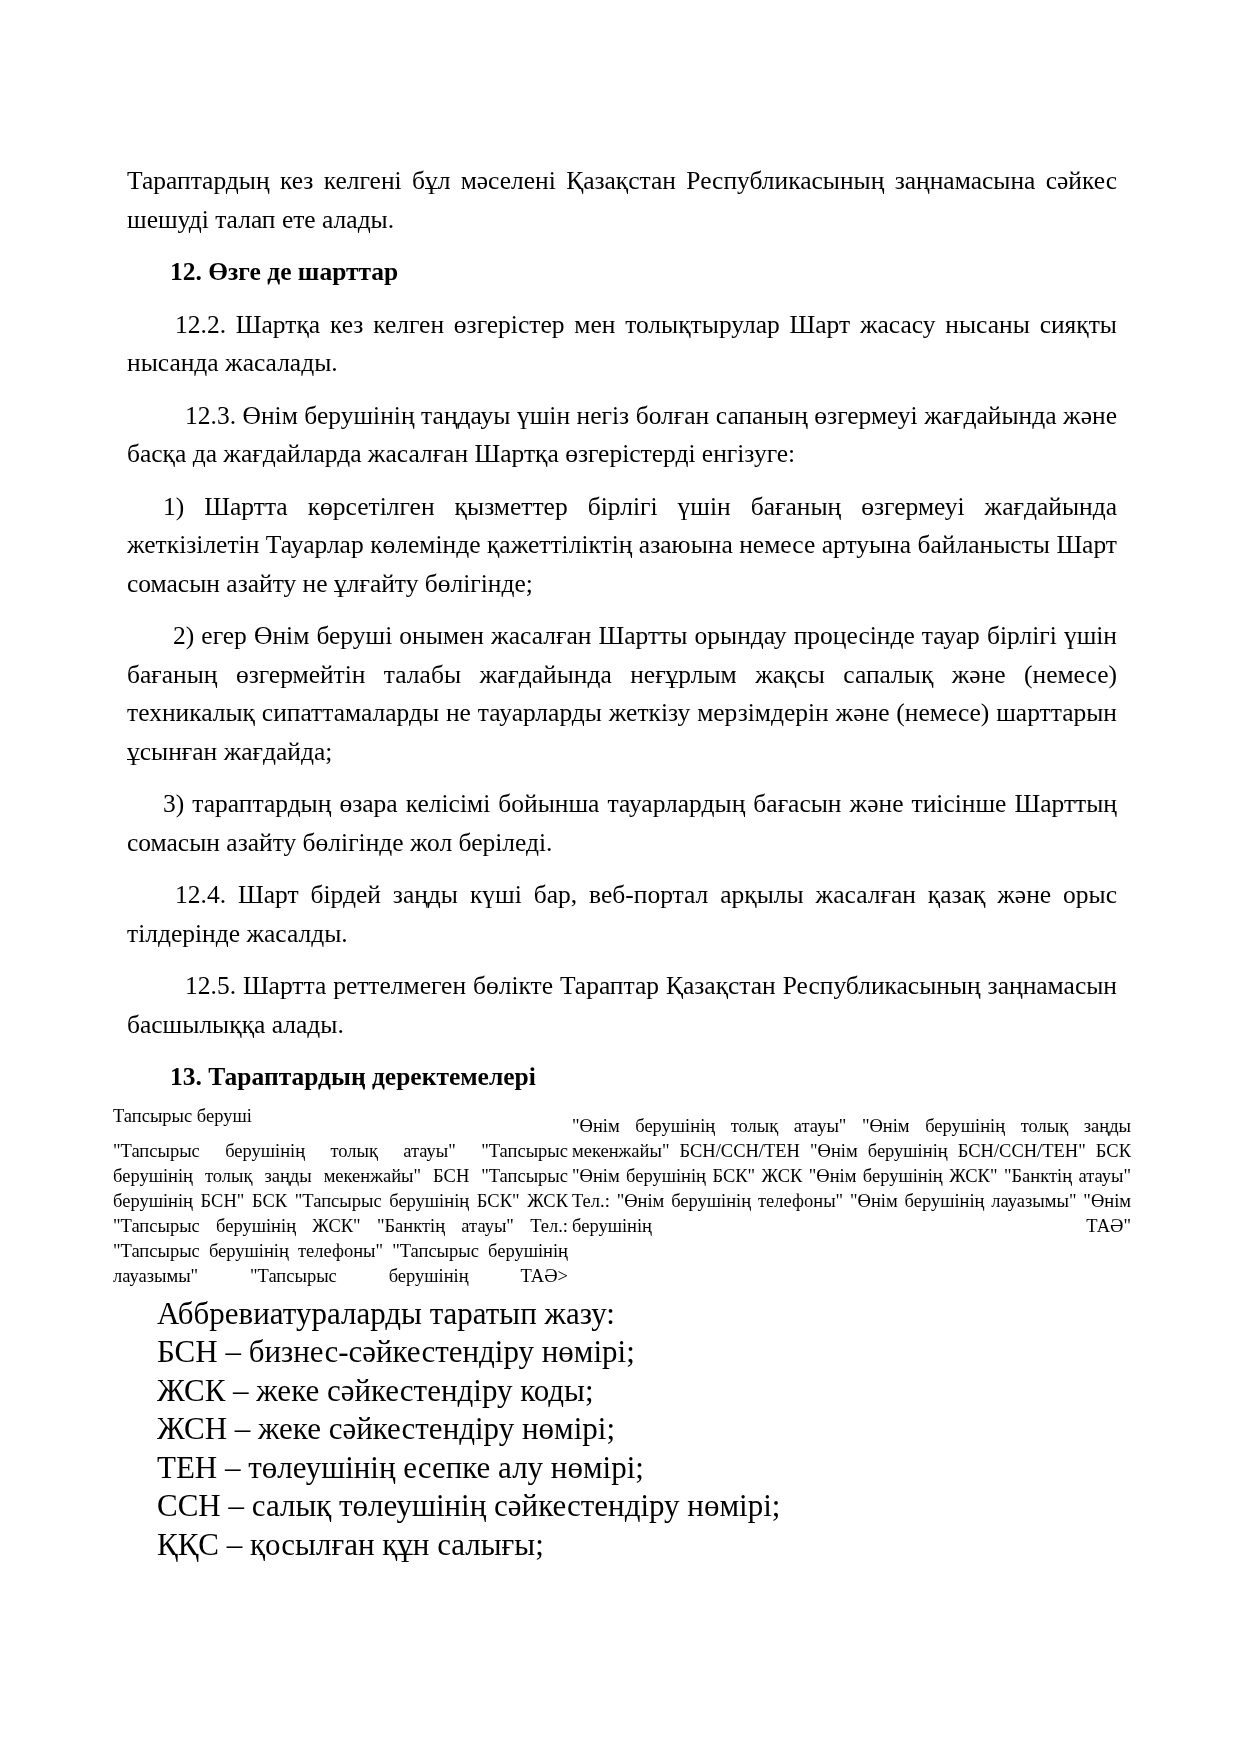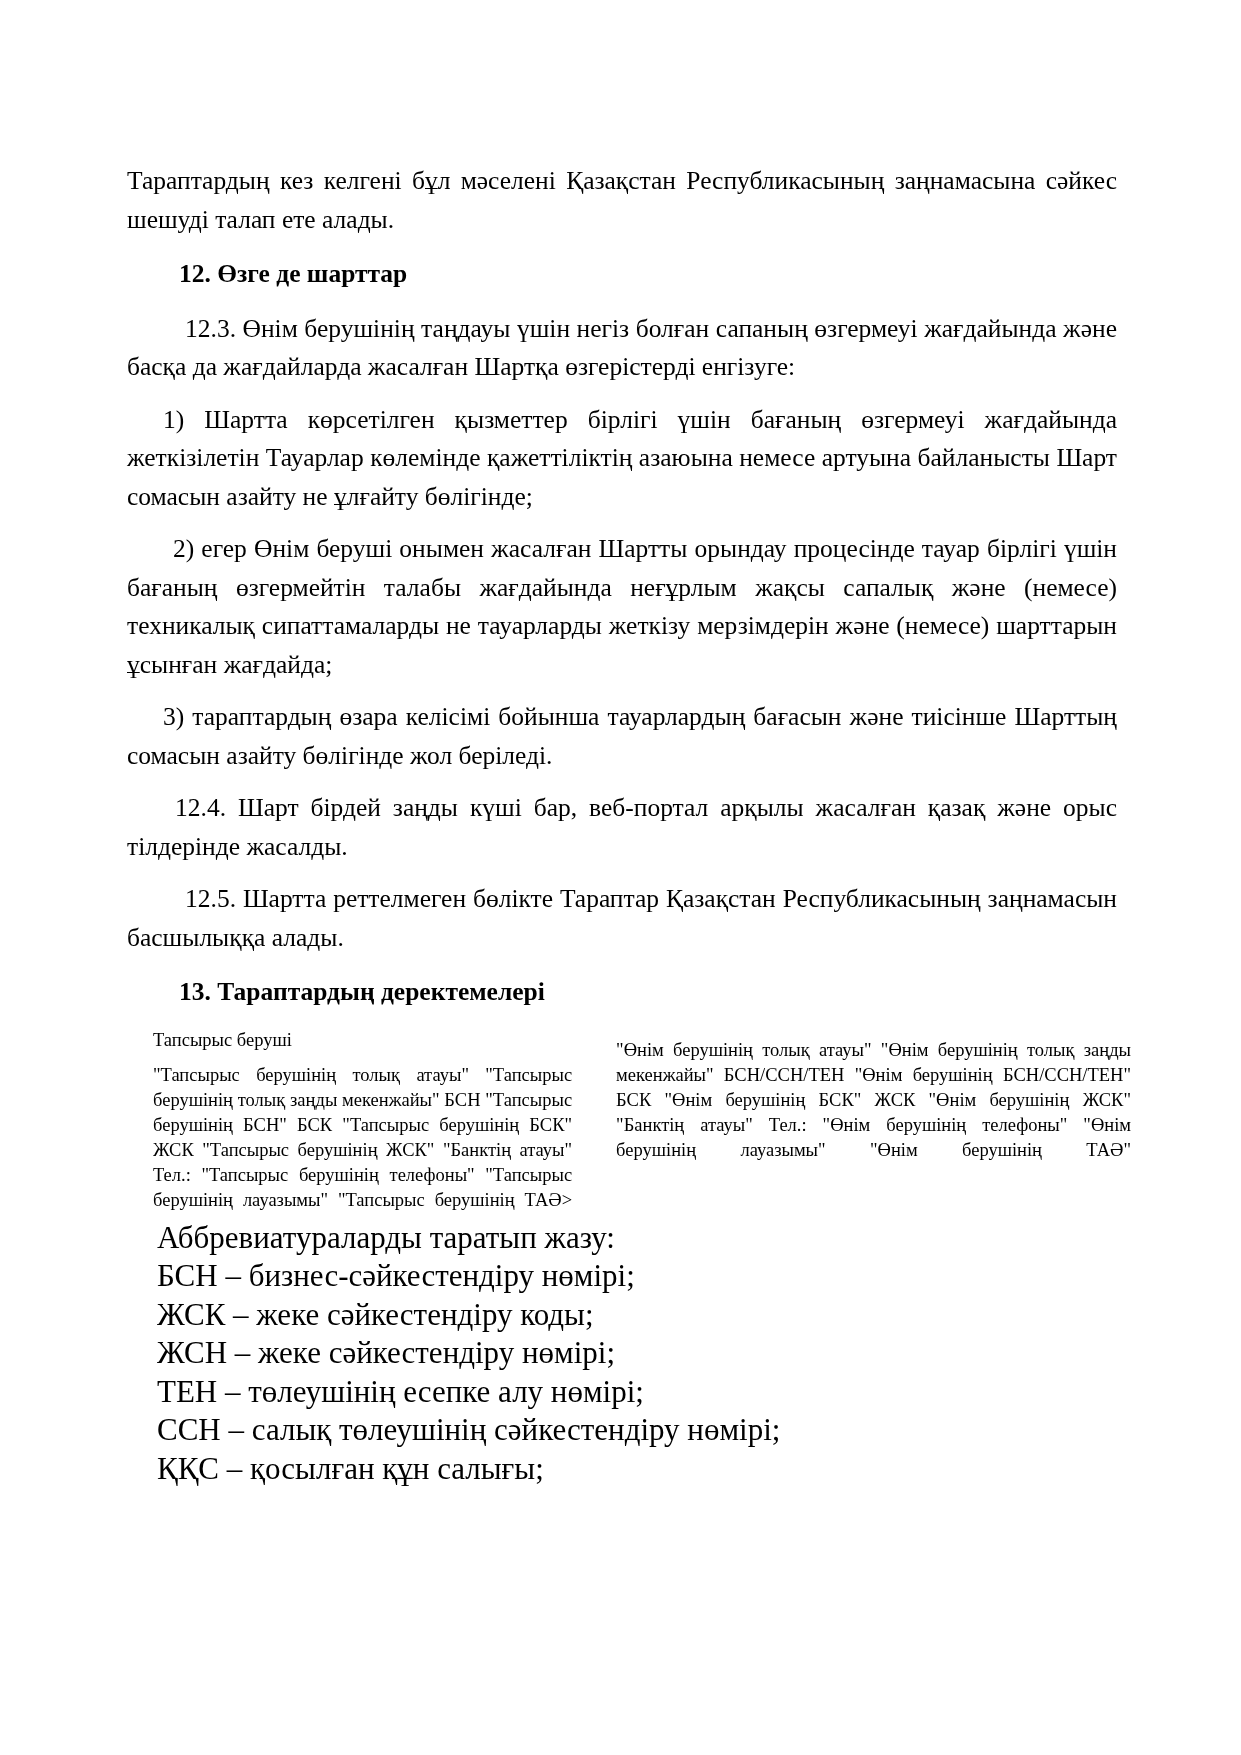--- a/index.html
+++ b/index.html
@@ -5,41 +5,42 @@
   html, body { margin: 0; padding: 0; background: #ffffff; }
   body { width: 1241px; height: 1755px; position: relative; overflow: hidden; color: #000; }
   .page { position: absolute; left: 0; top: 0; width: 1241px; height: 1755px; background: #fff; }
   .doc { position: absolute; left: 113px; top: 148px; width: 1018px;
          font-family: "Liberation Serif", "DejaVu Serif", serif; font-size: 25.5px; line-height: 38.5px; }
   .p { margin: 14px; text-align: justify; text-align-last: left; }
   .ind1 { text-indent: 48px; }
   .ind2 { text-indent: 58px; }
   .ind3 { text-indent: 46px; }
   .ind4 { text-indent: 36px; }
-  .heading { margin: 16px; font-weight: bold; padding-left: 50px; }
+  .heading { margin: 7px; font-weight: bold; padding-left: 50px; }
   .parties { display: flex; width: 1018px; margin-top: 3px;
              font-family: "Liberation Serif", "DejaVu Serif", serif; font-size: 18.5px; line-height: 25px; }
-  .col { box-sizing: border-box; margin-left: 40px; }
+  .col { box-sizing: border-box; }
   .col-left { width: 457px; padding-right: 2px; }
   .col-right { width: 561px; padding-left: 2px; }
   .col-title { margin: 0 0 10px 0; }
   .col-body { margin: 0; text-align: justify; text-align-last: justify; }
   .col-right .col-body { margin-top: 10px; }
   .abbr { margin-top: 6px; padding-left: 44px; font-size: 31px; line-height: 38.5px; }
   .abbr p { margin: 0; }
 </style>
 </head>
 <body>
 
 <div class="page">
   <div class="doc">
 
     <p class="p">Тараптардың кез келгені бұл мәселені Қазақстан Республикасының заңнамасына сәйкес шешуді талап ете алады.</p>
 
     <p class="heading">12. Өзге де шарттар</p>
+    <p class="p ind1">12.2. Шартқа кез келген өзгерістер мен толықтырулар Шарт жасасу нысаны сияқты нысанда жасалады.</p>
     <p class="p ind2">12.3. Өнім берушінің таңдауы үшін негіз болған сапаның өзгермеуі жағдайында және басқа да жағдайларда жасалған Шартқа өзгерістерді енгізуге:</p>
     <p class="p ind4">1) Шартта көрсетілген қызметтер бірлігі үшін бағаның өзгермеуі жағдайында жеткізілетін Тауарлар көлемінде қажеттіліктің азаюына немесе артуына байланысты Шарт сомасын азайту не ұлғайту бөлігінде;</p>
     <p class="p ind3">2) егер Өнім беруші онымен жасалған Шартты орындау процесінде тауар бірлігі үшін бағаның өзгермейтін талабы жағдайында неғұрлым жақсы сапалық және (немесе) техникалық сипаттамаларды не тауарларды жеткізу мерзімдерін және (немесе) шарттарын ұсынған жағдайда;</p>
     <p class="p ind4">3) тараптардың өзара келісімі бойынша тауарлардың бағасын және тиісінше Шарттың сомасын азайту бөлігінде жол беріледі.</p>
     <p class="p ind1">12.4. Шарт бірдей заңды күші бар, веб-портал арқылы жасалған қазақ және орыс тілдерінде жасалды.</p>
     <p class="p ind2">12.5. Шартта реттелмеген бөлікте Тараптар Қазақстан Республикасының заңнамасын басшылыққа алады.</p>
 
     <p class="heading">13. Тараптардың деректемелері</p>
 
     <div class="parties">

